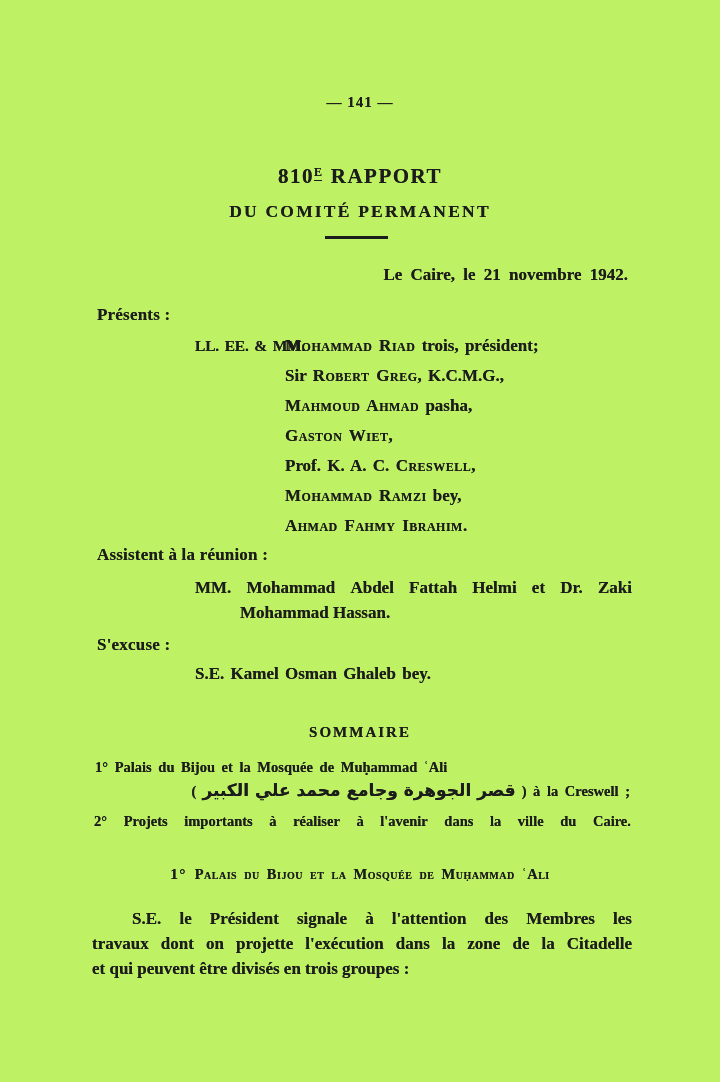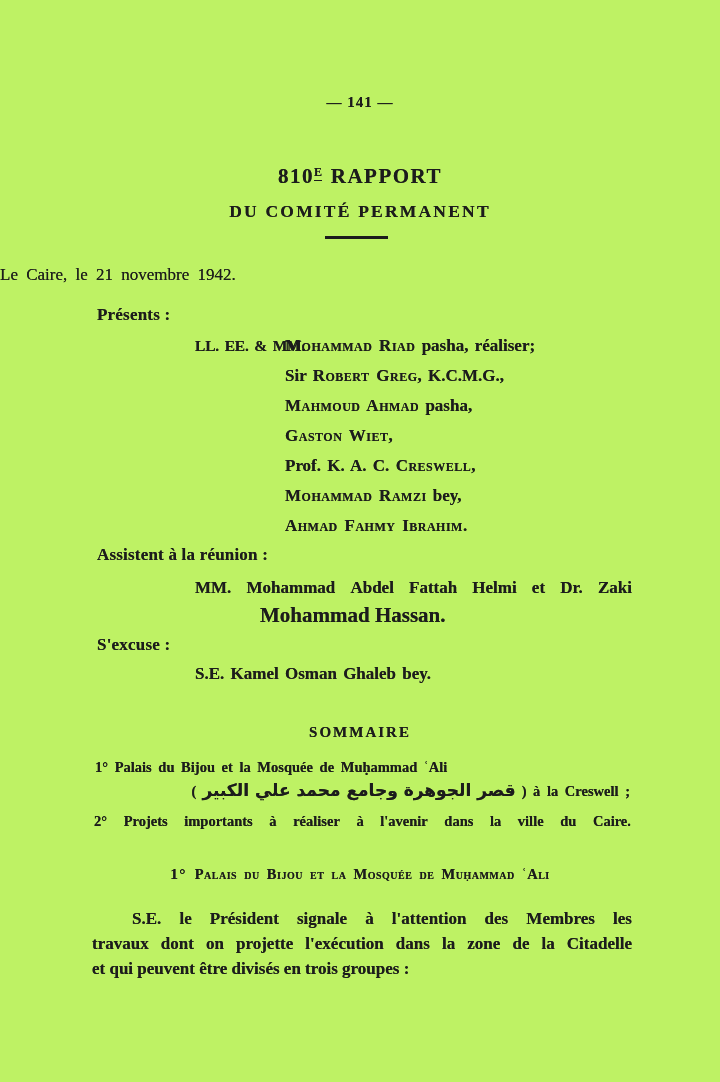--- a/index.html
+++ b/index.html
@@ -19,39 +19,39 @@
   .pageno{ top:94px; font-size:15px; font-weight:bold; letter-spacing:1px; }
 
   .title{ top:164px; font-size:21px; font-weight:bold; letter-spacing:1.5px; }
   .title .sup{
     display:inline-block; font-size:12px; position:relative; top:-7px;
     border-bottom:1.5px solid #1c1c1c; margin-right:2px; letter-spacing:0;
   }
   .subtitle{ top:201px; font-size:17.5px; font-weight:bold; letter-spacing:2.2px; }
   .title-rule{ top:236px; left:325px; width:63px; height:2.5px; background:#1c1c1c; }
 
-  .dateline{ top:265px; left:0; right:92px; 
-    font-size:17px; font-weight:normal; word-spacing:4px; }
+  .dateline{ top:265px; left:0; right:92px; text-align:right;
+    font-size:17px; font-weight:bold; word-spacing:4px; }
 
   .label{ font-size:17px; font-weight:bold; letter-spacing:0.2px; }
   .presents-label{ top:305px; left:97px; }
 
   .att-row1{ top:331px; left:195px; font-size:17px; font-weight:bold; word-spacing:2px; white-space:nowrap; }
   .att-intro{ display:inline-block; width:90px; font-size:15.5px; letter-spacing:-0.2px; }
   .att-rest{ top:361px; left:285px; font-size:17px; font-weight:bold; word-spacing:2px; }
   .att-rest .row{ height:30px; line-height:30px; white-space:nowrap; }
   .att-row1{ line-height:30px; }
   .sc{ font-variant:small-caps; letter-spacing:0.5px; }
 
   .assist-label{ top:545px; left:97px; }
   .assist-line1{ top:574px; left:195px; width:437px; font-size:17px; font-weight:bold;
     text-align:justify; text-align-last:justify; line-height:28px; white-space:nowrap;
     display:flex; justify-content:space-between; }
   .assist-line1 span{ white-space:pre; }
-  .assist-line2{ top:603px; left:240px; font-size:21px; font-weight:bold;margin-left:20px; }
+  .assist-line2{ top:603px; left:240px; font-size:17px; font-weight:bold; }
 
   .excuse-label{ top:635px; left:97px;text-align:right; }
   .excuse-line{ top:664px; left:195px; font-size:17px; font-weight:bold; word-spacing:2px; }
 
   .sommaire-heading{ top:724px; font-size:15px; font-weight:bold; letter-spacing:2px; }
   .som-item{ font-size:14.5px; font-weight:bold; word-spacing:3px; }
   .som1-l1{ top:759px; left:95px; }
   .som1-l2{ top:780px; left:0; right:90px; display:flex; justify-content:flex-end; align-items:baseline; gap:6px; }
   .som1-l2 .ar{ font-family:"DejaVu Sans",sans-serif; font-size:17px; font-weight:bold;
     direction:rtl; unicode-bidi:isolate; }
@@ -77,21 +77,21 @@
   <div class="abs center title"><span>810</span><span class="sup">E</span> <span>RAPPORT</span></div>
 
   <div class="abs center subtitle">DU COMITÉ PERMANENT</div>
 
   <div class="abs title-rule"></div>
 
   <div class="abs dateline">Le Caire, le 21 novembre 1942.</div>
 
   <div class="abs label presents-label">Présents :</div>
 
-  <div class="abs att-row1"><span class="att-intro">LL. EE. &amp; MM.</span><span class="sc">Mohammad Riad</span><span> pasha, réaliser;</span></div>
+  <div class="abs att-row1"><span class="att-intro">LL. EE. &amp; MM.</span><span class="sc">Mohammad Riad</span><span> trois, président;</span></div>
 
   <div class="abs att-rest">
     <div class="row"><span>Sir </span><span class="sc">Robert Greg</span><span>, K.C.M.G.,</span></div>
     <div class="row"><span></span><span class="sc">Mahmoud Ahmad</span><span> pasha,</span></div>
     <div class="row"><span></span><span class="sc">Gaston Wiet</span><span>,</span></div>
     <div class="row"><span>Prof. K. A. C. </span><span class="sc">Creswell</span><span>,</span></div>
     <div class="row"><span></span><span class="sc">Mohammad Ramzi</span><span> bey,</span></div>
     <div class="row"><span></span><span class="sc">Ahmad Fahmy Ibrahim</span><span>.</span></div>
   </div>
 

